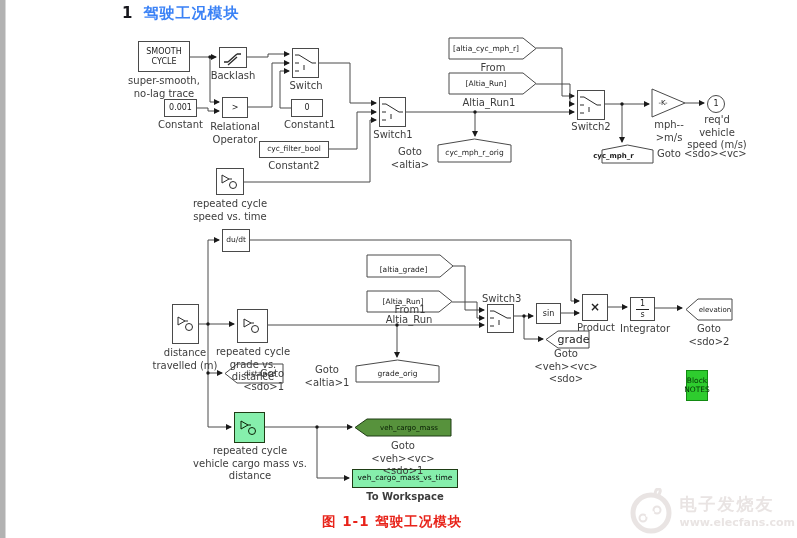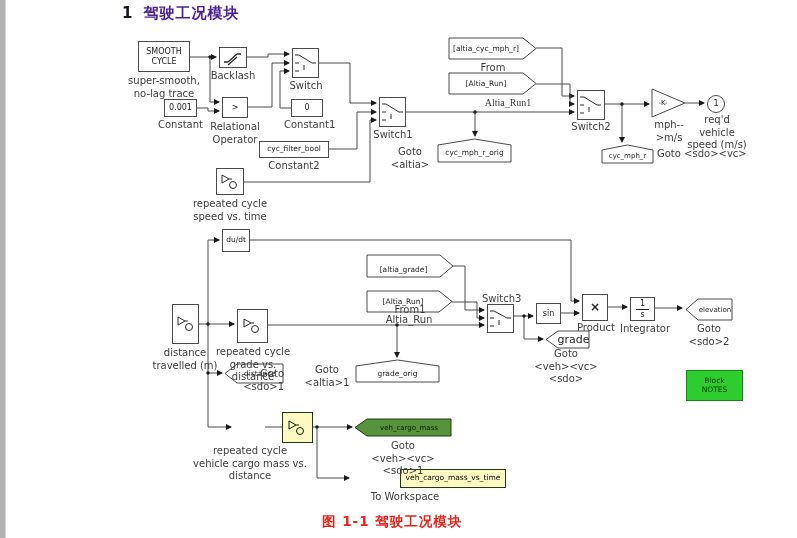--- a/index.html
+++ b/index.html
@@ -1,28 +1,28 @@
 <!DOCTYPE html>
 <html><head>
 <meta charset="utf-8">
 <style>
   html,body{margin:0;padding:0;background:#fff;}
   .canvas{position:relative;width:797px;height:538px;background:#ffffff;overflow:hidden;
           font-family:"DejaVu Sans",sans-serif;}
   .page-edge{position:absolute;left:0;top:0;width:5px;height:538px;background:#b2b2b2;border-right:1px solid #d8d8d8;}
   .heading{position:absolute;left:122px;top:4px;font-size:15px;font-weight:bold;letter-spacing:1px;}
   .h-num{color:#16161c;margin-right:10px;}
-  .h-text{color:#4c1d95;}
+  .h-text{color:#3b82f6;}
   .caption{position:absolute;left:322px;top:513px;font-size:13.5px;font-weight:bold;color:#e8231a;letter-spacing:1px;}
   .diagram{position:absolute;left:0;top:0;width:797px;height:538px;}
   svg.wires{position:absolute;left:0;top:0;}
   .blk{position:absolute;border:1px solid #4a4a4a;background:#fff;color:#1c1c1c;
        display:flex;align-items:center;justify-content:center;text-align:center;
        font-size:8px;line-height:1.15;white-space:pre-line;box-sizing:border-box;}
-  .blk.green{background:#fef9c3;border-color:#1e3c14;color:#0a0a0a;margin-left:48px;}
+  .blk.green{background:#86efac;border-color:#1e3c14;color:#0a0a0a;}
   .blk.notes{background:#2ecc2e;border-color:#128a12;color:#063306;font-size:7.5px;}
   .lbl{position:absolute;font-size:10px;color:#3d3d3d;text-align:center;line-height:1.25;white-space:pre-line;}
   .lbl.left{text-align:left;}
   .shape-text{position:absolute;display:flex;align-items:center;justify-content:center;
        font-size:7.5px;color:#1c1c1c;text-align:center;box-sizing:border-box;}
   .outport{border-radius:50%;font-size:8px;}
   .product-x{font-size:12px;font-weight:bold;color:#222;}
   .frac{display:flex;flex-direction:column;align-items:center;font-size:8px;line-height:1;}
   .frac .den{border-top:1px solid #222;padding:1px 4px 0 4px;}
   .frac .num{padding:0 4px 1px 4px;}
@@ -200,50 +200,50 @@
     <div class="blk green" style="left:234px;top:412px;width:31px;height:31px;">
       <svg width="29" height="27">
         <g stroke="#0a2005" stroke-width="1" fill="none">
           <polygon points="6,7 6,15 13,11"></polygon>
             <circle cx="17" cy="17" r="3.5"></circle>
             <path d="M13,11 h3"></path>
         </g>
       </svg>
     </div>
     <div class="blk green" style="left:352px;top:469px;width:106px;height:19px;font-size:7.5px;">veh_cargo_mass_vs_time</div>
-    <div class="blk notes" style="left:686px;top:370px;width:57px;height:31px;">Block
+    <div class="blk notes" style="left:686px;top:370px;width:22px;height:31px;">Block
 NOTES</div>
 
     <div class="shape-text" style="left:449px;top:38px;width:74px;height:21px;">[altia_cyc_mph_r]</div>
     <div class="shape-text" style="left:449px;top:73px;width:74px;height:21px;">[Altia_Run]</div>
     <div class="shape-text" style="left:367px;top:255px;width:73px;height:28px;">[altia_grade]</div>
     <div class="shape-text" style="left:367px;top:291px;width:72px;height:21px;">[Altia_Run]</div>
     <div class="shape-text" style="left:438px;top:144px;width:73px;height:17px;">cyc_mph_r_orig</div>
-    <div class="shape-text" style="left:602px;top:149px;width:51px;height:13px;font-size:7px;">cyc_mph_r</div>
+    <div class="shape-text" style="left:588px;top:149px;width:51px;height:13px;font-size:7px;font-weight:bold;">cyc_mph_r</div>
     <div class="shape-text" style="left:356px;top:365px;width:83px;height:16px;">grade_orig</div>
     <div class="shape-text" style="left:237px;top:364px;width:46px;height:19px;">distance</div>
     <div class="shape-text" style="left:558px;top:331px;width:31px;height:17px;font-size:11px;">grade</div>
     <div class="shape-text" style="left:698px;top:299px;width:34px;height:21px;font-size:7px;">elevation</div>
     <div class="shape-text" style="left:367px;top:419px;width:84px;height:17px;font-size:7px;color:#071c04;">veh_cargo_mass</div>
     <div class="shape-text" style="left:653px;top:96px;width:20px;height:14px;font-size:7px;">-K-</div>
 
     <div class="lbl" style="left:116px;top:75px;width:96px;">super-smooth,
 no-lag trace</div>
     <div class="lbl" style="left:203px;top:70px;width:60px;">Backlash</div>
     <div class="lbl" style="left:281px;top:80px;width:50px;">Switch</div>
     <div class="lbl" style="left:158px;top:119px;width:45px;">Constant</div>
     <div class="lbl" style="left:202px;top:121px;width:66px;">Relational
 Operator</div>
     <div class="lbl" style="left:284px;top:119px;width:46px;">Constant1</div>
     <div class="lbl" style="left:266px;top:160px;width:56px;">Constant2</div>
     <div class="lbl" style="left:186px;top:198px;width:88px;">repeated cycle
 speed vs. time</div>
     <div class="lbl" style="left:371px;top:129px;width:44px;">Switch1</div>
     <div class="lbl" style="left:473px;top:62px;width:40px;">From</div>
-    <div class="lbl" style="left:480px;top:97px;width:56px;font-family:Liberation Serif, serif;">Altia_Run1</div>
+    <div class="lbl" style="left:461px;top:97px;width:56px;">Altia_Run1</div>
     <div class="lbl" style="left:384px;top:146px;width:52px;">Goto &lt;altia&gt;</div>
     <div class="lbl" style="left:570px;top:121px;width:42px;">Switch2</div>
     <div class="lbl" style="left:643px;top:119px;width:52px;">mph--&gt;m/s</div>
     <div class="lbl" style="left:686px;top:114px;width:62px;">req'd vehicle
 speed (m/s)</div>
     <div class="lbl left" style="left:657px;top:148px;width:92px;">Goto &lt;sdo&gt;&lt;vc&gt;</div>
     <div class="lbl" style="left:152px;top:347px;width:66px;">distance
 travelled (m)</div>
     <div class="lbl" style="left:208px;top:346px;width:90px;">repeated cycle
 grade vs. distance</div>
@@ -254,18 +254,31 @@
     <div class="lbl" style="left:620px;top:323px;width:44px;">Integrator</div>
     <div class="lbl" style="left:680px;top:323px;width:58px;">Goto &lt;sdo&gt;2</div>
     <div class="lbl" style="left:522px;top:348px;width:88px;">Goto
 &lt;veh&gt;&lt;vc&gt;&lt;sdo&gt;</div>
     <div class="lbl" style="left:224px;top:368px;width:60px;text-align:right;">Goto &lt;sdo&gt;1</div>
     <div class="lbl" style="left:299px;top:364px;width:56px;">Goto &lt;altia&gt;1</div>
     <div class="lbl" style="left:172px;top:445px;width:156px;">repeated cycle
 vehicle cargo mass vs. distance</div>
     <div class="lbl" style="left:356px;top:440px;width:94px;">Goto
 &lt;veh&gt;&lt;vc&gt;&lt;sdo&gt;1</div>
-    <div class="lbl" style="left:360px;top:491px;width:90px;">To Workspace</div>
+    <div class="lbl" style="left:360px;top:491px;width:90px;font-weight:bold;">To Workspace</div>
   </div>
 
   <div class="caption">图 1-1 驾驶工况模块</div>
 
+  <div class="watermark">
+    <svg width="46" height="46" viewBox="0 0 46 46">
+      <circle cx="23" cy="25" r="18" fill="none" stroke="#e9e4e3" stroke-width="5"></circle>
+      <path d="M30,8 q4,-6 1,-7 q-4,-1 -4,7" fill="none" stroke="#e9e4e3" stroke-width="3"></path>
+      <circle cx="15" cy="30" r="3.5" fill="#ffffff" stroke="#e9e4e3" stroke-width="2"></circle>
+      <circle cx="29" cy="22" r="3.5" fill="#ffffff" stroke="#e9e4e3" stroke-width="2"></circle>
+      <path d="M18,28 L26,24" stroke="#ffffff" stroke-width="2"></path>
+    </svg>
+    <div class="wm-text">
+      <div class="wm-brand">电子发烧友</div>
+      <div class="wm-url">www.elecfans.com</div>
+    </div>
+  </div>
 </div>
 
 </body></html>

